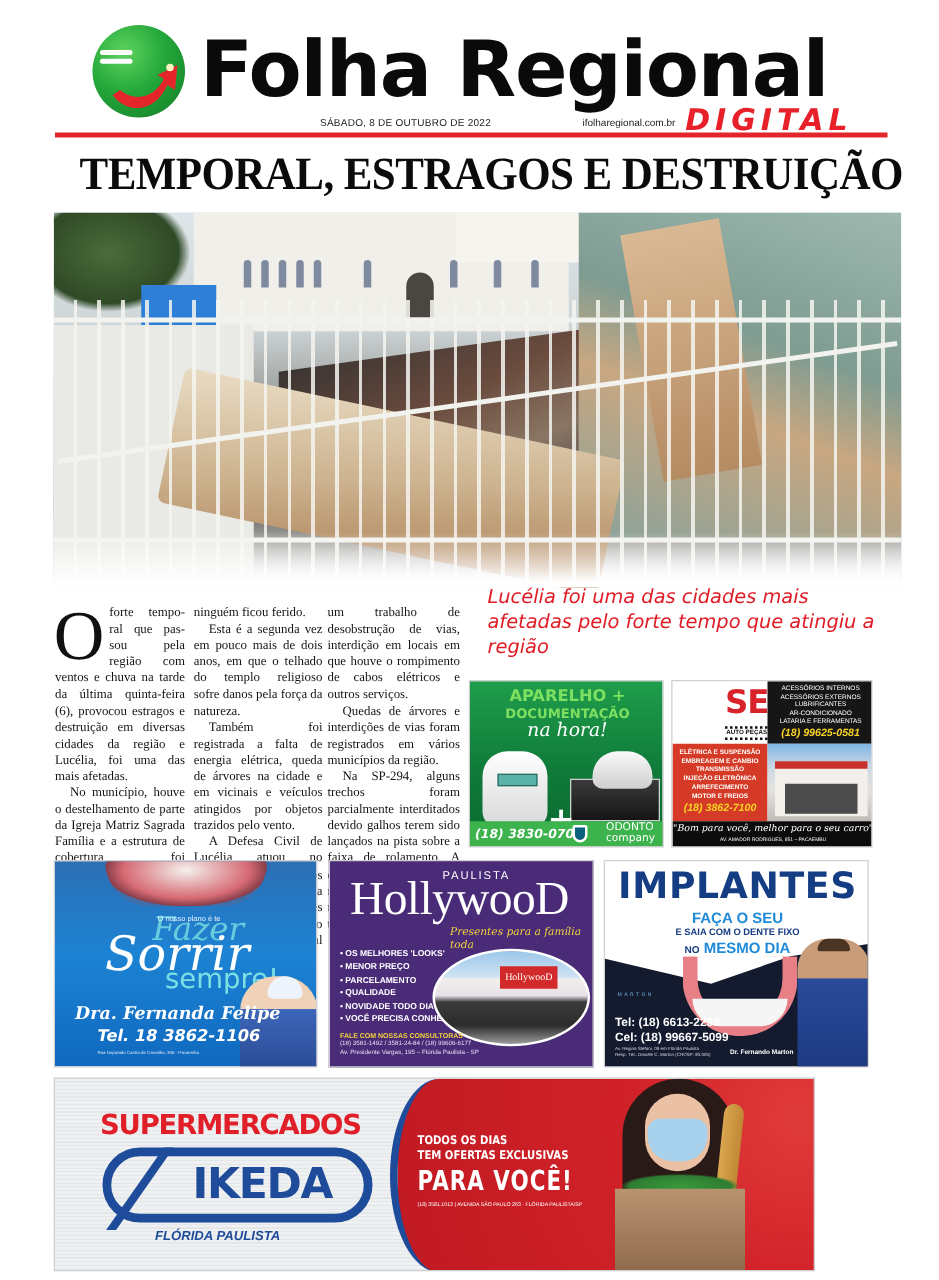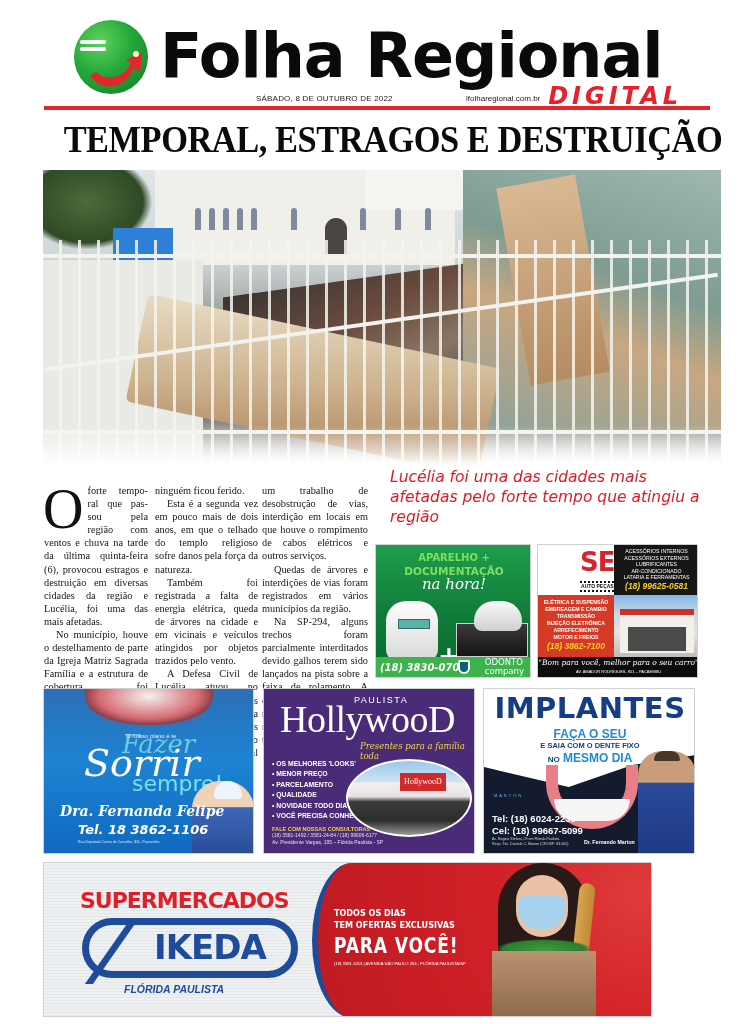--- a/index.html
+++ b/index.html
@@ -53,21 +53,21 @@
   .col1 { left: 44px; width: 104px; }
   .col1 .lead { width: 104px; }
   .col2 { left: 155px; width: 103px; }
   .col3 { left: 262px; width: 106px; }
   .dropcap { float: left; font-family: "Liberation Serif", serif; font-size: 56px; line-height: 46px; margin: 2px 4px 0 -1px; color: #111; }
 
   
   .ad { position: absolute; overflow: hidden; border: 1px solid #d0d0d0; }
 
   .ad-odonto { left: 375px; top: 544px; width: 156px; height: 134px; background: linear-gradient(180deg, #1f9d4b 0%, #0f7a39 55%, #0b6a31 100%); }
-  .ad-odonto .t1 { position: absolute; left: 0; width: 156px; top: 6px; text-align: center; font-family: "DejaVu Sans", sans-serif; font-weight: bold; font-size: 10px; color: #7ee060; line-height: 14px; }
+  .ad-odonto .t1 { position: absolute; left: 0; width: 156px; top: 6px; text-align: center; font-family: "DejaVu Sans", sans-serif; font-weight: bold; font-size: 13px; color: #7ee060; line-height: 14px; }
   .ad-odonto .t2 { position: absolute; left: 0; width: 156px; top: 20px; text-align: center; font-family: "DejaVu Sans", sans-serif; font-weight: bold; font-size: 10.5px; color: #7ee060; line-height: 12px; }
   .ad-odonto .t3 { position: absolute; left: 0; width: 156px; top: 31px; text-align: center; font-family: "DejaVu Serif", serif; font-style: italic; font-size: 15px; color: #ffffff; line-height: 16px; }
   .ad-odonto .tooth { position: absolute; left: 10px; top: 56px; width: 52px; height: 62px; background: linear-gradient(180deg,#ffffff,#d7d7d7); border-radius: 20px 20px 14px 14px; }
   .ad-odonto .brace { position: absolute; left: 22px; top: 74px; width: 32px; height: 10px; background: #5bb3a8; border: 1px solid #2f6e66; }
   .ad-odonto .plus { position: absolute; left: 62px; top: 98px; font-family: "DejaVu Sans", sans-serif; font-weight: bold; font-size: 26px; color: #fff; line-height: 26px; }
   .ad-odonto .xray { position: absolute; left: 80px; top: 78px; width: 72px; height: 34px; background: linear-gradient(180deg,#3a3a3a,#151515); border: 1px solid #cfcfcf; }
   .ad-odonto .tooth2 { position: absolute; left: 98px; top: 56px; width: 48px; height: 30px; background: linear-gradient(180deg,#fafafa,#cfcfcf); border-radius: 20px 20px 8px 8px; }
   .ad-odonto .bar { position: absolute; left: 0; bottom: 0; width: 156px; height: 20px; background: #3db34d; }
   .ad-odonto .phone { position: absolute; left: 4px; bottom: 4px; font-family: "DejaVu Sans", sans-serif; font-weight: bold; font-style: italic; font-size: 10px; color: #fff; }
   .ad-odonto .brand { position: absolute; right: 6px; bottom: 2px; font-family: "DejaVu Sans", sans-serif; font-size: 8.5px; color: #fff; line-height: 8.5px; text-align: left; }
@@ -106,21 +106,21 @@
   .ad-hollywood .pres { position: absolute; left: 96px; top: 52px; font-family: "DejaVu Serif", serif; font-style: italic; font-size: 8.5px; color: #f3d33a; }
   .ad-hollywood ul { position: absolute; left: 8px; top: 70px; list-style: none; font-family: "Liberation Sans", sans-serif; font-weight: bold; font-size: 6.8px; line-height: 10.4px; color: #fff; }
   .ad-hollywood .contact { position: absolute; left: 8px; top: 137px; font-family: "Liberation Sans", sans-serif; font-size: 5px; line-height: 6.4px; color: #e4dcf2; }
   .ad-hollywood .contact b { color: #f3d33a; font-size: 5.6px; }
   .ad-hollywood .photo-oval { position: absolute; left: 82px; top: 70px; width: 126px; height: 78px; border-radius: 50%; overflow: hidden; border: 2px solid #fff;
     background: linear-gradient(180deg, #9cc7ea 0%, #cfe3f2 28%, #f2efec 30%, #e8e1e8 48%, #3b3b3b 55%, #2c2c2c 80%, #999 100%); }
   .ad-hollywood .sign { position: absolute; left: 52px; top: 12px; width: 46px; height: 18px; background: #d22a2a; color: #fff; font-family: "Liberation Serif", serif; font-size: 8px; text-align: center; line-height: 18px; }
 
   .ad-implantes { left: 483px; top: 688px; width: 212px; height: 166px; background: #ffffff; }
   .ad-implantes .title { position: absolute; left: 0; top: 2px; width: 212px; text-align: center; font-family: "DejaVu Sans", sans-serif; font-weight: bold; font-size: 29px; color: #153d83; letter-spacing: 0.5px; line-height: 34px; }
-  .ad-implantes .l1 { position: absolute; left: 0; top: 38px; width: 212px; text-align: center; font-family: "Liberation Sans", sans-serif; font-weight: bold; font-size: 12px; color: #1f8ad8; text-decoration: underline; }
+  .ad-implantes .l1 { position: absolute; left: 0; top: 38px; width: 212px; text-align: center; font-family: "Liberation Sans", sans-serif; font-weight: bold; font-size: 12px; color: #1f8ad8; }
   .ad-implantes .l2 { position: absolute; left: 0; top: 52px; width: 212px; text-align: center; font-family: "Liberation Sans", sans-serif; font-weight: bold; font-size: 7.5px; color: #153d83; }
   .ad-implantes .l3 { position: absolute; left: 0; top: 62px; width: 212px; text-align: center; font-family: "Liberation Sans", sans-serif; font-weight: bold; font-size: 12px; color: #1f8ad8; }
   .ad-implantes .l3 span { font-size: 8px; color: #153d83; }
   .ad-implantes .dark { position: absolute; left: 0; top: 66px; width: 212px; height: 100px; background: #151b2e; clip-path: polygon(0 12%, 40% 32%, 70% 10%, 100% 0, 100% 100%, 0 100%); }
   .ad-implantes .denture { position: absolute; left: 62px; top: 76px; width: 92px; height: 64px; border-radius: 0 0 46px 46px; border: 12px solid #e87f86; border-top: none; background: transparent; }
   .ad-implantes .teeth { position: absolute; left: 70px; top: 110px; width: 76px; height: 22px; border-radius: 0 0 38px 38px; background: #f5f5f5; }
   .ad-implantes .logo { position: absolute; left: 10px; top: 104px; font-family: "Liberation Sans", sans-serif; font-size: 4px; color: #6ab7e0; letter-spacing: 2px; }
   .ad-implantes .tel { position: absolute; left: 8px; top: 124px; font-family: "Liberation Sans", sans-serif; font-weight: bold; font-size: 9.5px; color: #fff; line-height: 12px; }
   .ad-implantes .addr { position: absolute; left: 8px; top: 148px; font-family: "Liberation Sans", sans-serif; font-size: 3.6px; line-height: 4.6px; color: #d0d6e2; }
   .ad-implantes .dr { position: absolute; left: 100px; top: 150px; font-family: "Liberation Sans", sans-serif; font-weight: bold; font-size: 5.2px; color: #fff; }
@@ -307,21 +307,21 @@
   <div class="dark"></div>
   <div class="l1">FAÇA O SEU</div>
   <div class="l2">E SAIA COM O DENTE FIXO</div>
   <div class="l3"><span>NO</span> <b>MESMO DIA</b></div>
   <div class="denture"></div>
   <div class="teeth"></div>
   <div class="man"></div>
   <div class="hair"></div>
   <div class="logo">MARTON</div>
   <div class="tel">
-    <div>Tel: (18) 6024-2239</div>
+    <div>Tel: (18) 6613-2239</div>
     <div>Cel: (18) 99667-5099</div>
   </div>
   <div class="addr">
     <div>Av. Regina Stefani, 09 em Flórida Paulista</div>
     <div>Resp. Téc. Daniele C. Marton (CROSP: 83.005)</div>
   </div>
   <div class="dr">Dr. Fernando Marton</div>
 </div>
 
 <div class="ad ad-ikeda">

